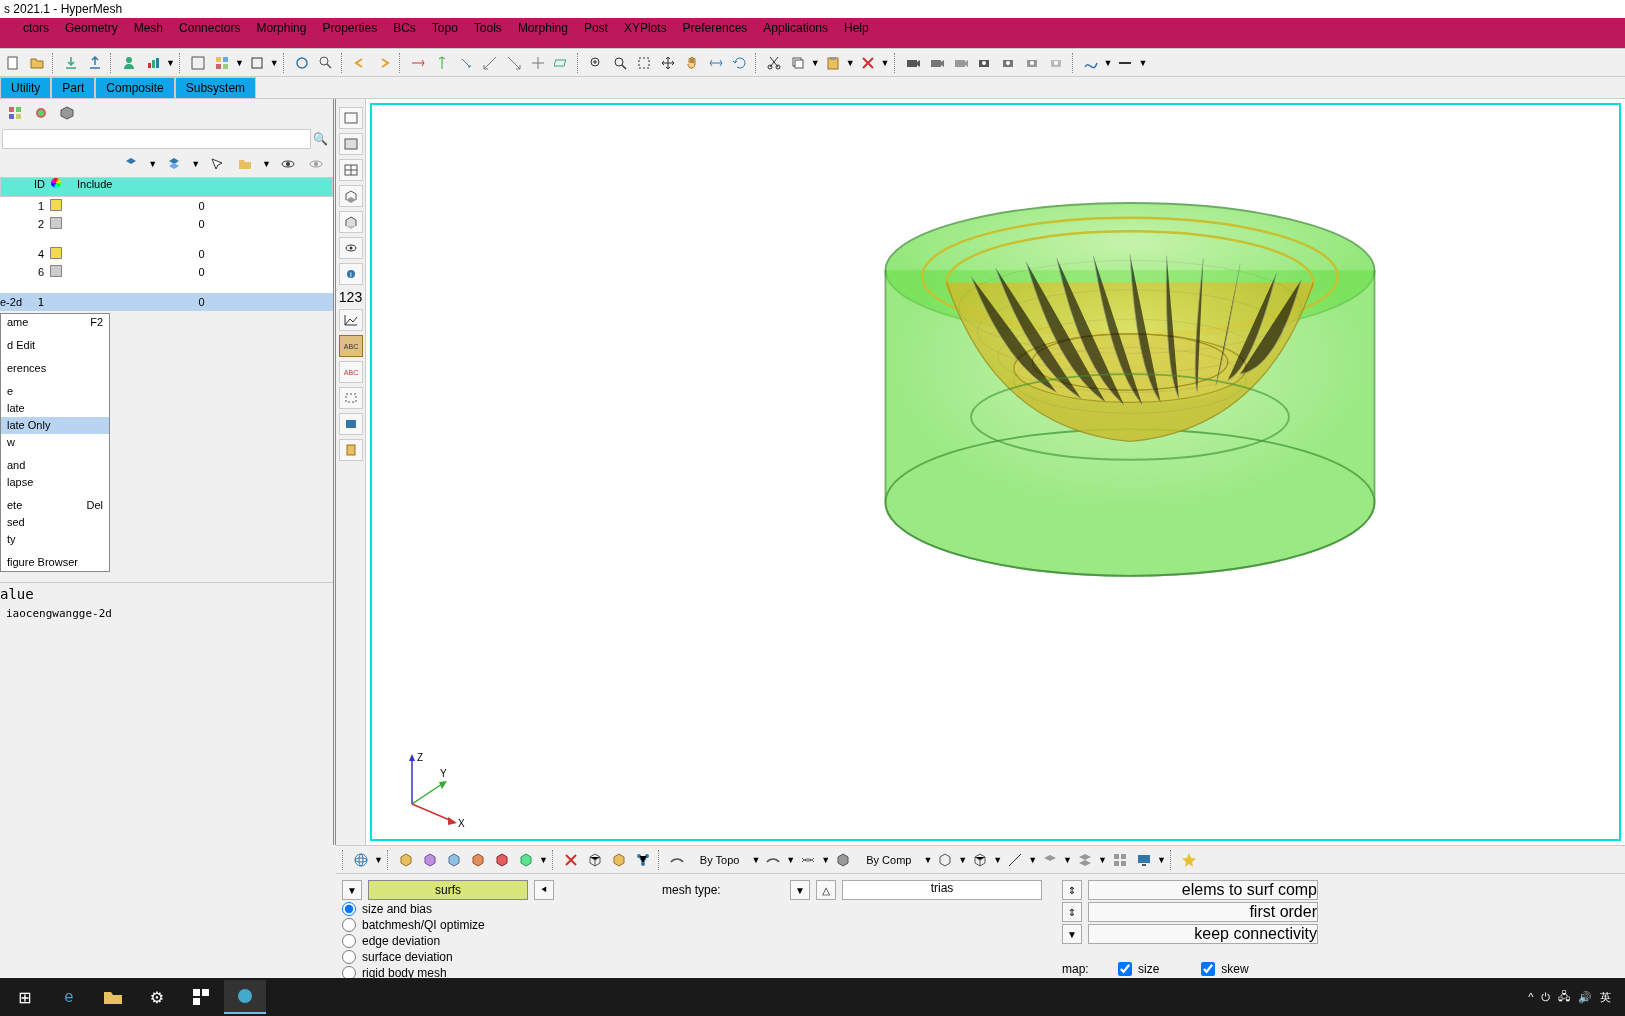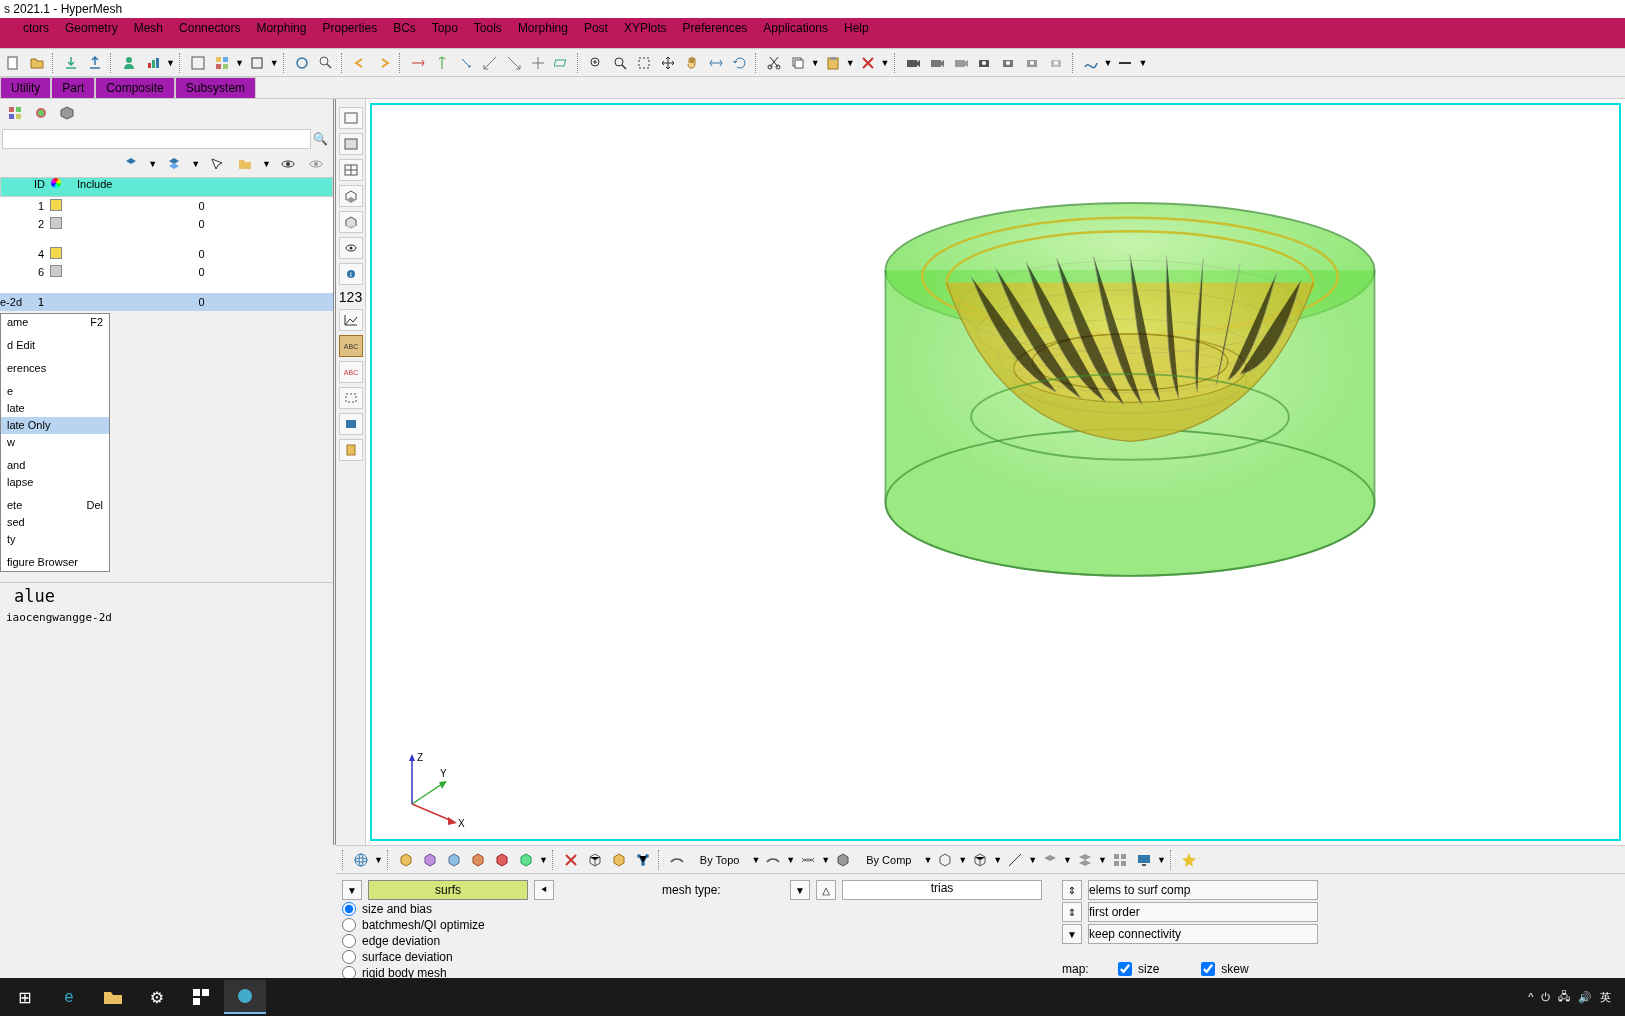--- a/index.html
+++ b/index.html
@@ -9,21 +9,21 @@
 
 .menubar { height: 31px; background: #be185d; display: flex; padding-left: 15px; border-bottom: 1px solid #ccc; }
 .menubar .item { padding: 3px 8px; font-size: 12px; cursor: default; }
 
 .toolbar1 { height: 28px; background: #f0f0f0; display: flex; align-items: center; padding-left: 2px; border-bottom: 1px solid #ccc; gap: 2px; }
 .toolbar1 .sep { width: 4px; height: 20px; border-left: 1px dotted #888; margin: 0 2px; }
 .tbtn { width: 22px; height: 22px; display: inline-flex; align-items: center; justify-content: center; border: 1px solid transparent; border-radius: 2px; cursor: pointer; }
 .tbtn svg { width: 16px; height: 16px; }
 
 .tabbar { height: 22px; background: #f0f0f0; display: flex; border-bottom: 1px solid #ccc; }
-.tabbar .tab { padding: 3px 10px; border: 1px solid #ccc; border-bottom: none; background: #a21caf; font-size: 12px; cursor: pointer; }
+.tabbar .tab { padding: 3px 10px; border: 1px solid #ccc; border-bottom: none; background: #0ea5e9; font-size: 12px; cursor: pointer; }
 
 .body-row { display: flex; height: 746px; }
 .left-pane { width: 336px; background: #f0f0f0; border-right: 3px double #888; display: flex; flex-direction: column; }
 .left-toolbar { height: 28px; display: flex; align-items: center; gap: 4px; padding: 2px 4px; }
 .search-row { height: 24px; display: flex; align-items: center; padding: 2px; }
 .search-row input { flex: 1; border: 1px solid #ccc; height: 20px; background: #fff; padding: 0 4px; }
 .search-row .mag { width: 20px; text-align: center; }
 
 .filter-row { height: 26px; display: flex; align-items: center; justify-content: flex-end; gap: 6px; padding-right: 6px; }
 
@@ -40,42 +40,42 @@
 .swatch { width: 12px; height: 12px; border: 1px solid #888; display: inline-block; }
 .tree-row.sel { background: #b8d4f0; }
 .tree-row.sel .col-id { font-family: monospace; }
 
 .ctx-menu { background: #fff; border: 1px solid #888; margin-top: 2px; width: 110px; font-size: 11px; font-family: monospace; }
 .ctx-menu .mi { padding: 2px 6px; height: 17px; cursor: pointer; }
 .ctx-menu .mi.hi { background: #b8d4f0; }
 .ctx-menu .mi .sc { float: right; }
 
 .prop-panel { margin-top: 10px; border-top: 1px solid #ccc; }
-.prop-panel .ph { padding: 3px 14px; font-size: 17px; font-family: monospace; }
+.prop-panel .ph { padding: 3px 0; font-size: 14px; font-family: monospace; }
 .prop-panel .pv { padding: 2px 6px; font-size: 11px; font-family: monospace; }
 
 .center-pane { flex: 1; display: flex; background: #fff; }
 .vtoolbar { width: 30px; background: #f0f0f0; border-right: 1px solid #ccc; display: flex; flex-direction: column; align-items: center; padding-top: 8px; gap: 4px; }
 .vtoolbar .vbtn { width: 24px; height: 22px; border: 1px solid #ccc; background: #f8f8f8; display: flex; align-items: center; justify-content: center; cursor: pointer; }
 .vtoolbar .vbtn.sel { background: #e0c080; border-color: #a07020; }
 
 .viewport { flex: 1; background: #fff; border: 2px solid #00e0e0; position: relative; margin: 4px; }
 .viewport svg.model { position: absolute; top: 0; left: 0; }
 .viewport svg.axes { position: absolute; bottom: 10px; left: 20px; }
 
 .hbar { height: 28px; background: #f0f0f0; border-top: 1px solid #ccc; display: flex; align-items: center; gap: 2px; padding: 0 4px; margin-left: 336px; }
 .hbar .sep { width: 4px; height: 20px; border-left: 1px dotted #888; margin: 0 2px; }
 
 .panel-wrap { height: 180px; border-top: 1px solid #ccc; display: flex; margin-left: 336px; }
 .panel-area { flex: 1; background: #f0f0f0; padding: 6px; }
 .yellow-btn { background: #d6e67a; border: 1px solid #888; height: 20px; padding: 0 40px; font-size: 12px; text-align: center; min-width: 160px; }
 .panel-text { font-size: 12px; }
 .panel-input { border: 1px solid #aaa; background: #fff; height: 20px; padding: 0 6px; text-align: right; width: 160px; font-size: 12px; }
 .panel-select { border: 1px solid #aaa; background: #fff; height: 20px; width: 200px; text-align: center; font-size: 12px; }
-.panel-btn { border: 1px solid #aaa; background: #f8f8f8; height: 20px; width: 230px; font-size: 12px; text-align: left; }
+.panel-btn { border: 1px solid #aaa; background: #f8f8f8; height: 20px; width: 230px; font-size: 16px; text-align: right; }
 .tri-btn { width: 20px; height: 20px; border: 1px solid #aaa; background: #f8f8f8; display: inline-flex; align-items: center; justify-content: center; font-size: 10px; }
 .radio { width: 14px; height: 14px; }
 .chk { width: 14px; height: 14px; }
 
 .taskbar { position: absolute; bottom: 0; left: 0; right: 0; height: 38px; background: #1a1a1a; display: flex; align-items: center; padding: 0 4px; gap: 2px; }
 .taskbar .tbitem { width: 42px; height: 34px; display: flex; align-items: center; justify-content: center; color: #fff; font-size: 16px; cursor: pointer; }
 .taskbar .tbitem.active { border-bottom: 2px solid #76b9ed; background: #333; }
 .taskbar .tray { margin-left: auto; display: flex; align-items: center; gap: 8px; color: #fff; font-size: 11px; padding-right: 10px; }
 
 .col1 { width: 260px; display: flex; flex-direction: column; gap: 2px; }

